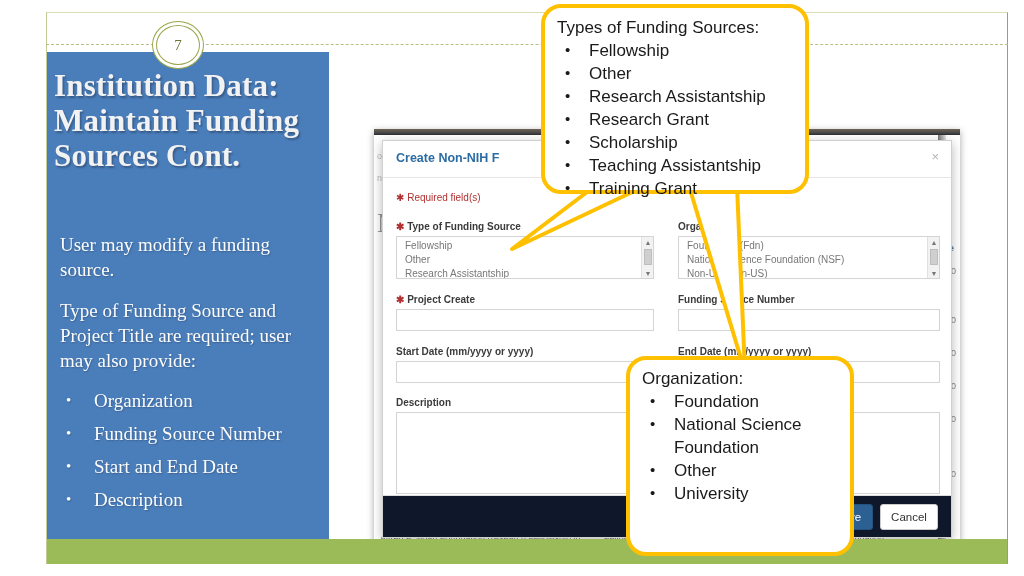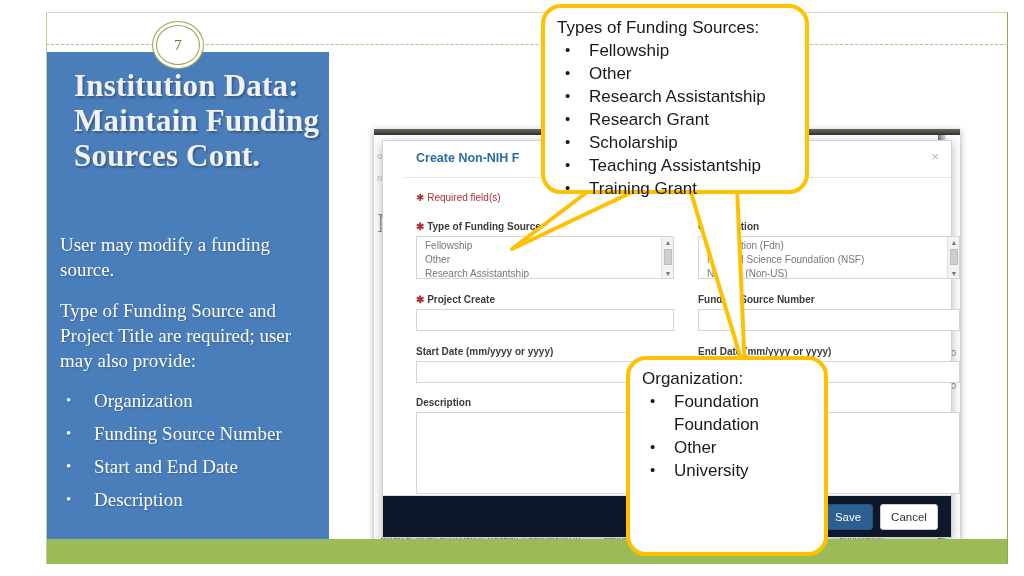--- a/index.html
+++ b/index.html
@@ -63,21 +63,21 @@
   
   .blue-panel {
     position: absolute;
     left: 46px; top: 52px;
     width: 283px; height: 487px;
     background: #4a7ebb;
     padding: 0;
   }
   .blue-title {
     position: absolute;
-    left: 28px; top: 16px;
+    left: 8px; top: 16px;
     width: 270px;
     font-family: "Liberation Serif", serif;
     font-weight: bold;
     font-size: 31px;
     line-height: 35px;
     color: #f2f2f2;
     text-shadow: 1.5px 1.5px 2px rgba(40,60,90,0.55);
     letter-spacing: 0.2px;
   }
   .blue-body {
@@ -175,21 +175,20 @@
 
   
   .modal {
     position: absolute;
     left: 382px; top: 140px;
     width: 570px; height: 398px;
     background: #ffffff;
     border: 1px solid #d0d0d0;
     box-shadow: 0 3px 10px rgba(0,0,0,0.28);
     box-sizing: border-box;
-    padding-left: 20px;
   }
   .modal-header {
     position: relative;
     height: 36px;
     border-bottom: 1px solid #e6e6e6;
   }
   .modal-title {
     position: absolute;
     left: 13px; top: 10px;
     font-size: 12.5px;
@@ -453,24 +452,25 @@
       <li>Fellowship</li>
       <li>Other</li>
       <li>Research Assistantship</li>
       <li>Research Grant</li>
       <li>Scholarship</li>
       <li>Teaching Assistantship</li>
       <li>Training Grant</li>
     </ul>
   </div>
 
-  <div class="callout" style="left:626px; top:356px; width:202px; height:200px; padding:8px 8px 0 12px;">
+  <div class="callout" style="left:626px; top:356px; width:228px; height:200px; padding:8px 8px 0 12px;">
     <p class="callout-title">Organization:</p>
     <ul class="callout-list">
       <li>Foundation</li>
+      <li>National Science</li>
       <li class="cont">Foundation</li>
       <li>Other</li>
       <li>University</li>
     </ul>
   </div>
 
   <div class="blue-panel">
     <div class="blue-title">Institution Data: Maintain Funding Sources Cont.</div>
     <div class="blue-body">
       <p>User may modify a funding source.</p>

